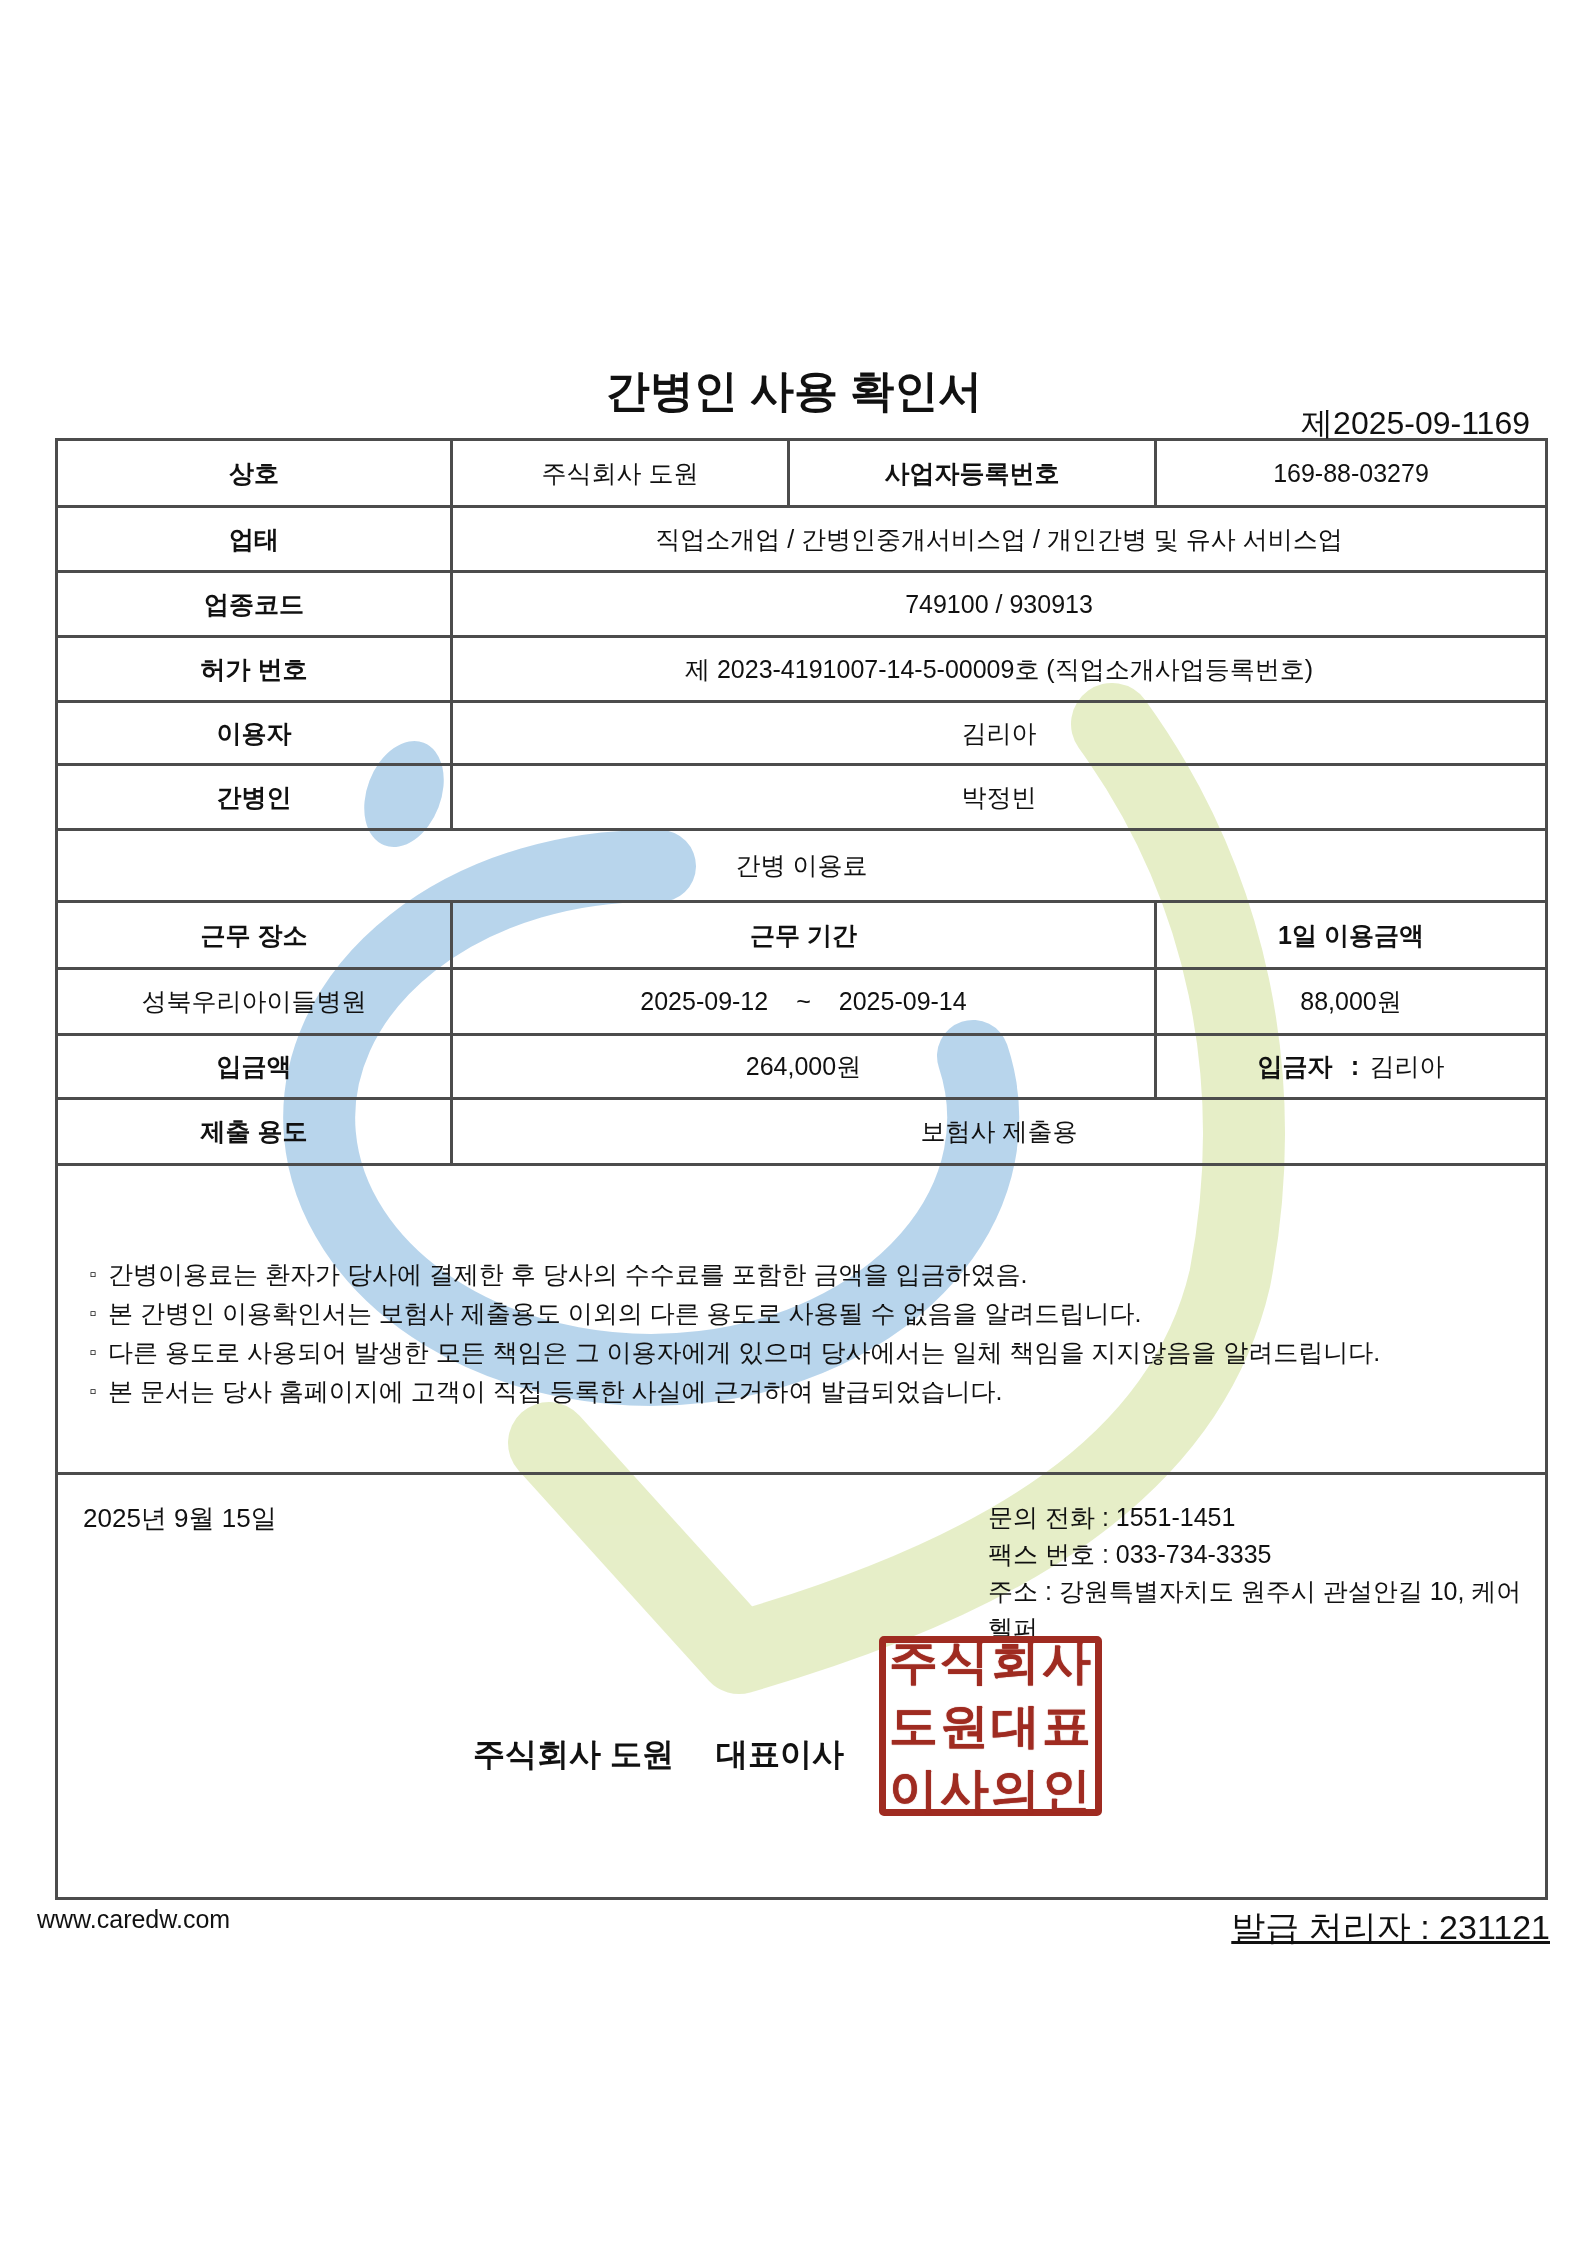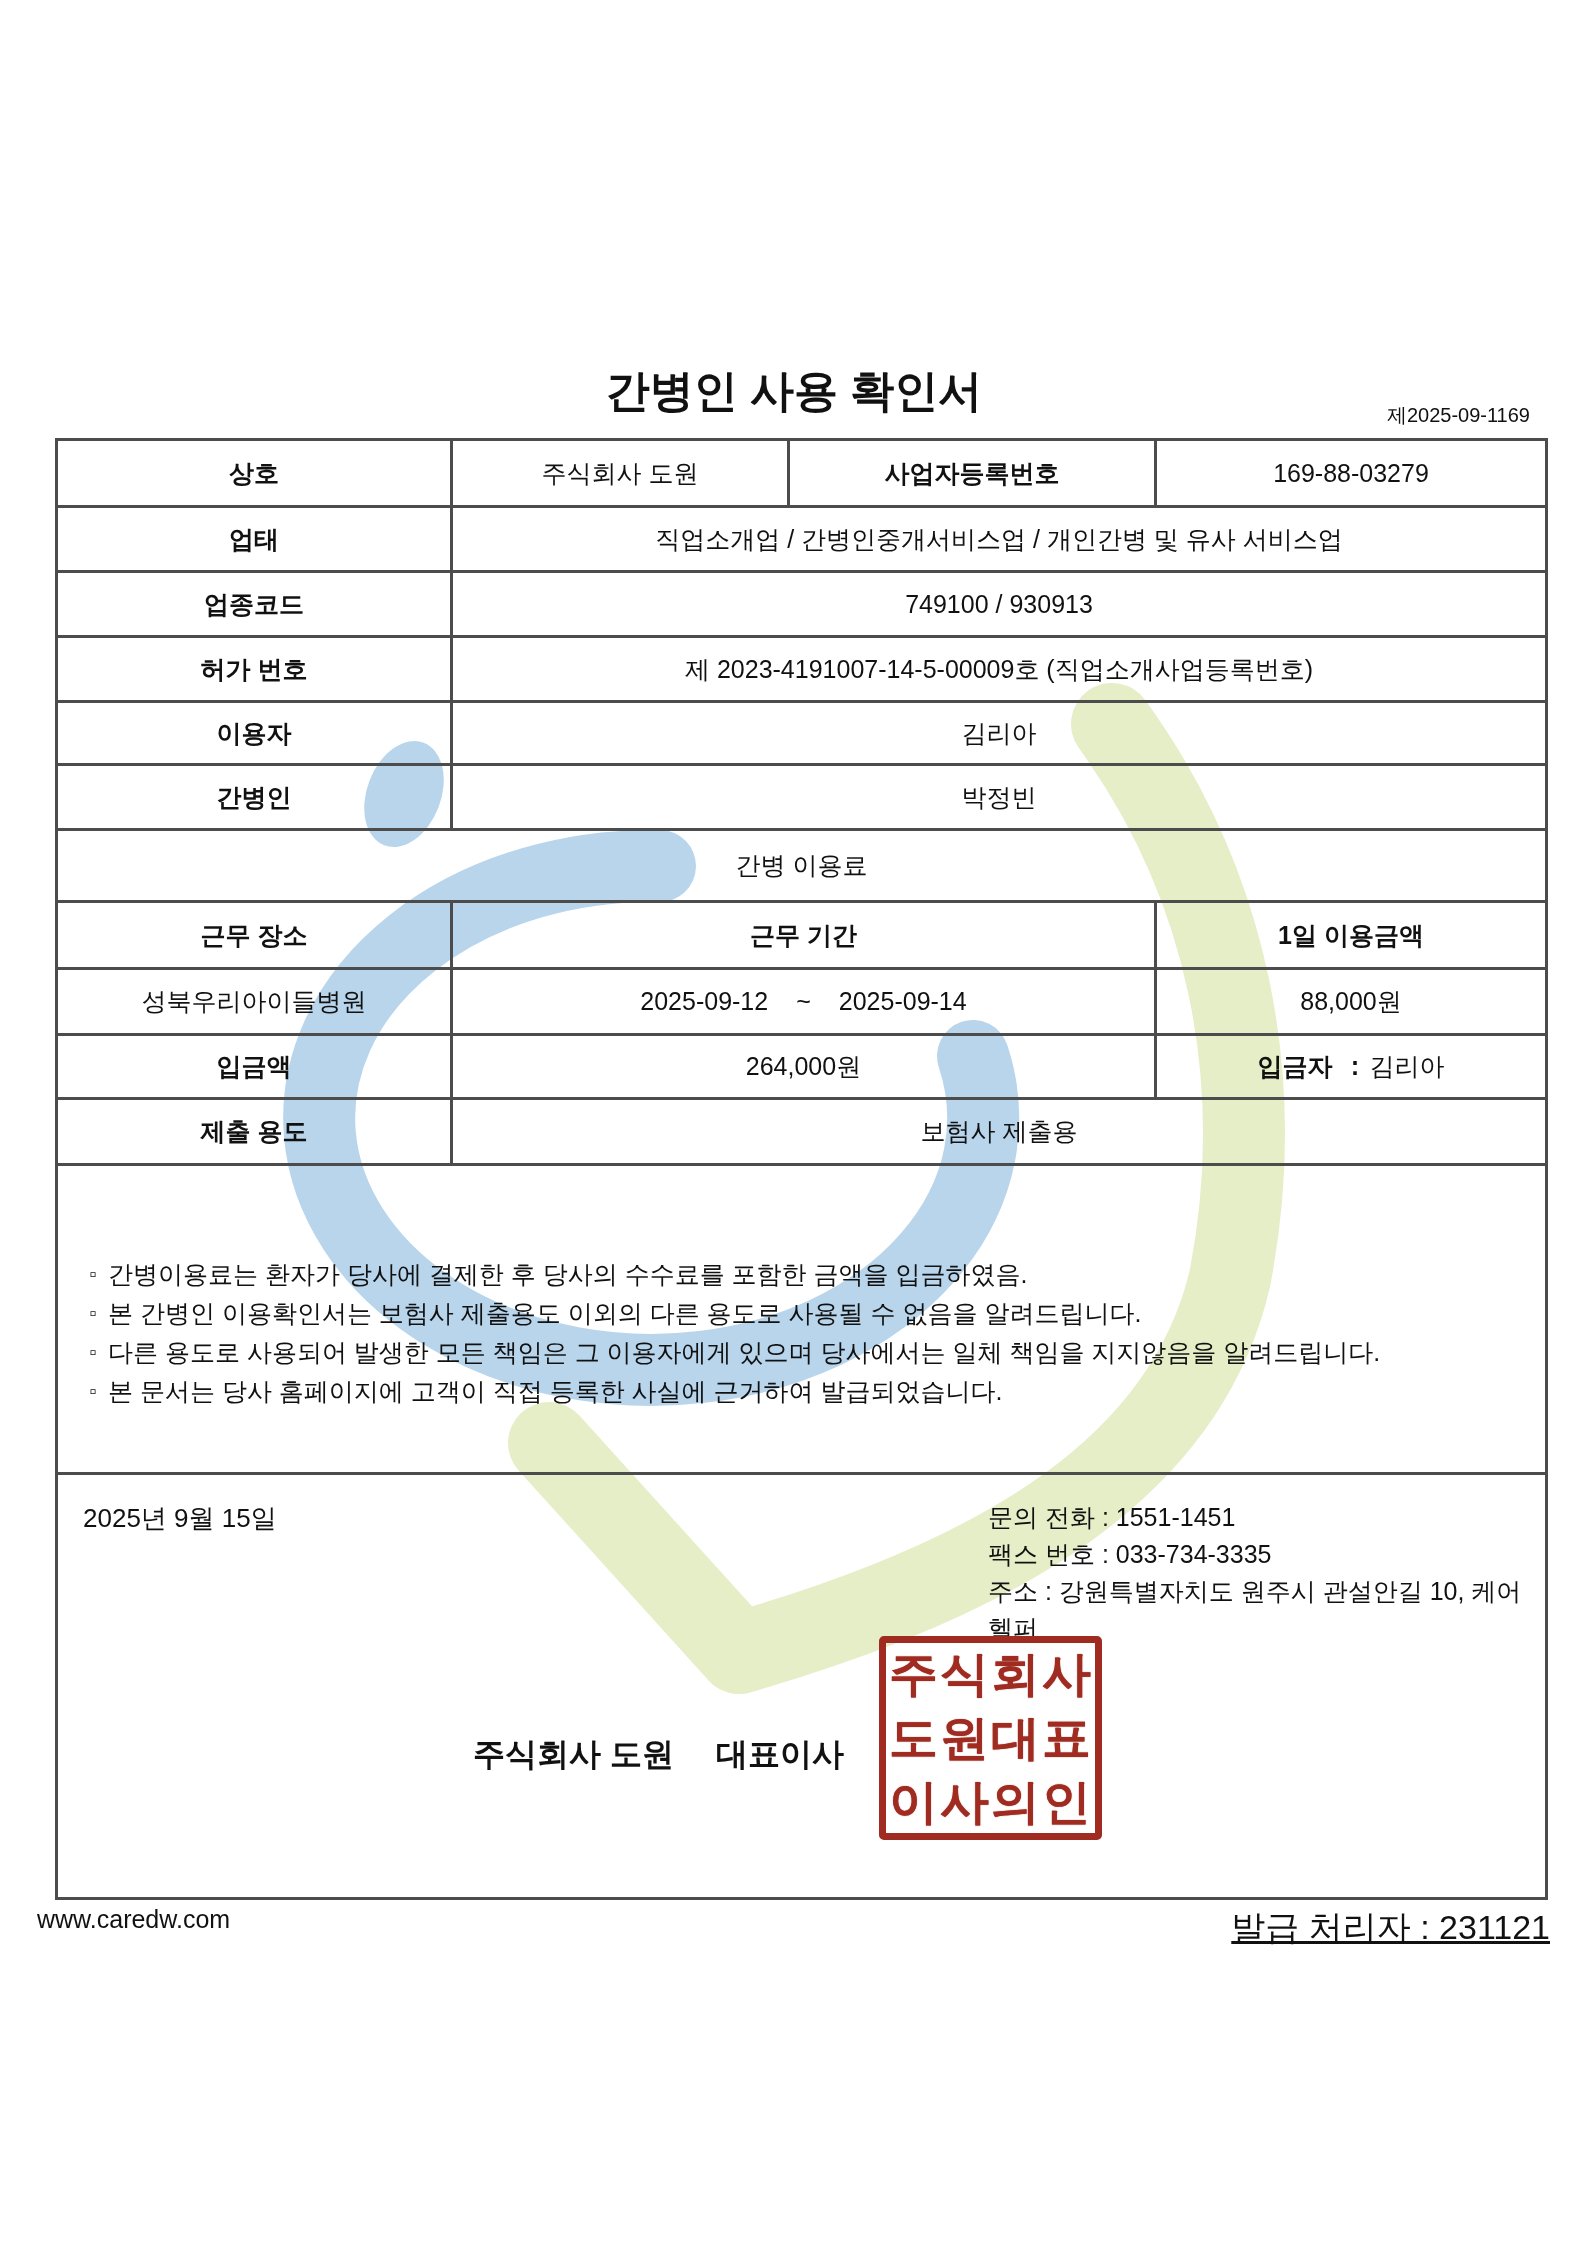--- a/index.html
+++ b/index.html
@@ -7,21 +7,21 @@
     width:1588px;height:2246px;position:relative;background:#ffffff;
     font-family:"Liberation Sans","DejaVu Sans",sans-serif;color:#111;
     overflow:hidden;
   }
   .watermark{position:absolute;left:0;top:0;z-index:0;}
   .doc-title{
     position:absolute;left:0;top:362px;width:100%;text-align:center;
     font-size:44px;font-weight:bold;letter-spacing:0px;z-index:2;
   }
   .doc-no{
-    position:absolute;top:402px;right:58px;font-size:20px;z-index:2;
+    position:absolute;top:402px;right:58px;font-size:32px;z-index:2;
   }
   table.main{
     position:absolute;left:55px;top:438px;z-index:1;
     border-collapse:collapse;table-layout:fixed;width:1490px;
     background:transparent;
   }
   table.main th,table.main td{
     border:3px solid #4c4c4c;text-align:center;vertical-align:middle;
     font-size:25px;padding:0;background:transparent;font-weight:normal;
   }
@@ -44,21 +44,21 @@
   .note-line{display:flex;align-items:flex-start;margin-bottom:13px;line-height:26px;}
   .note-bullet{font-size:20px;width:30px;flex:0 0 30px;text-align:center;line-height:26px;}
   .bottom-cell{position:relative;margin-left:16px;}
   .issue-date{position:absolute;left:25px;top:26px;font-size:26px;}
   .contact-block{position:absolute;left:930px;top:24px;text-align:left;font-size:25px;line-height:37px;}
   .signer-line{
     position:absolute;left:415px;top:258px;display:flex;gap:42px;
     font-size:32px;font-weight:bold;white-space:nowrap;
   }
   .seal{
-    position:absolute;left:821px;top:161px;width:223px;height:204px;
+    position:absolute;left:821px;top:161px;width:223px;height:180px;
     box-sizing:border-box;border:7px solid #9f2b21;border-radius:5px;
     display:flex;flex-direction:column;justify-content:center;align-items:center;
     color:#9f2b21;
   }
   .seal-row{
     font-size:47px;font-weight:bold;line-height:64px;letter-spacing:2px;
     transform:scaleX(1.04);text-shadow:0 0 1px #9f2b21;
   }
   .footer-left{position:absolute;left:37px;top:1905px;font-size:25px;z-index:2;}
   .footer-right{position:absolute;right:38px;top:1905px;font-size:34px;z-index:2;text-decoration:underline;}

